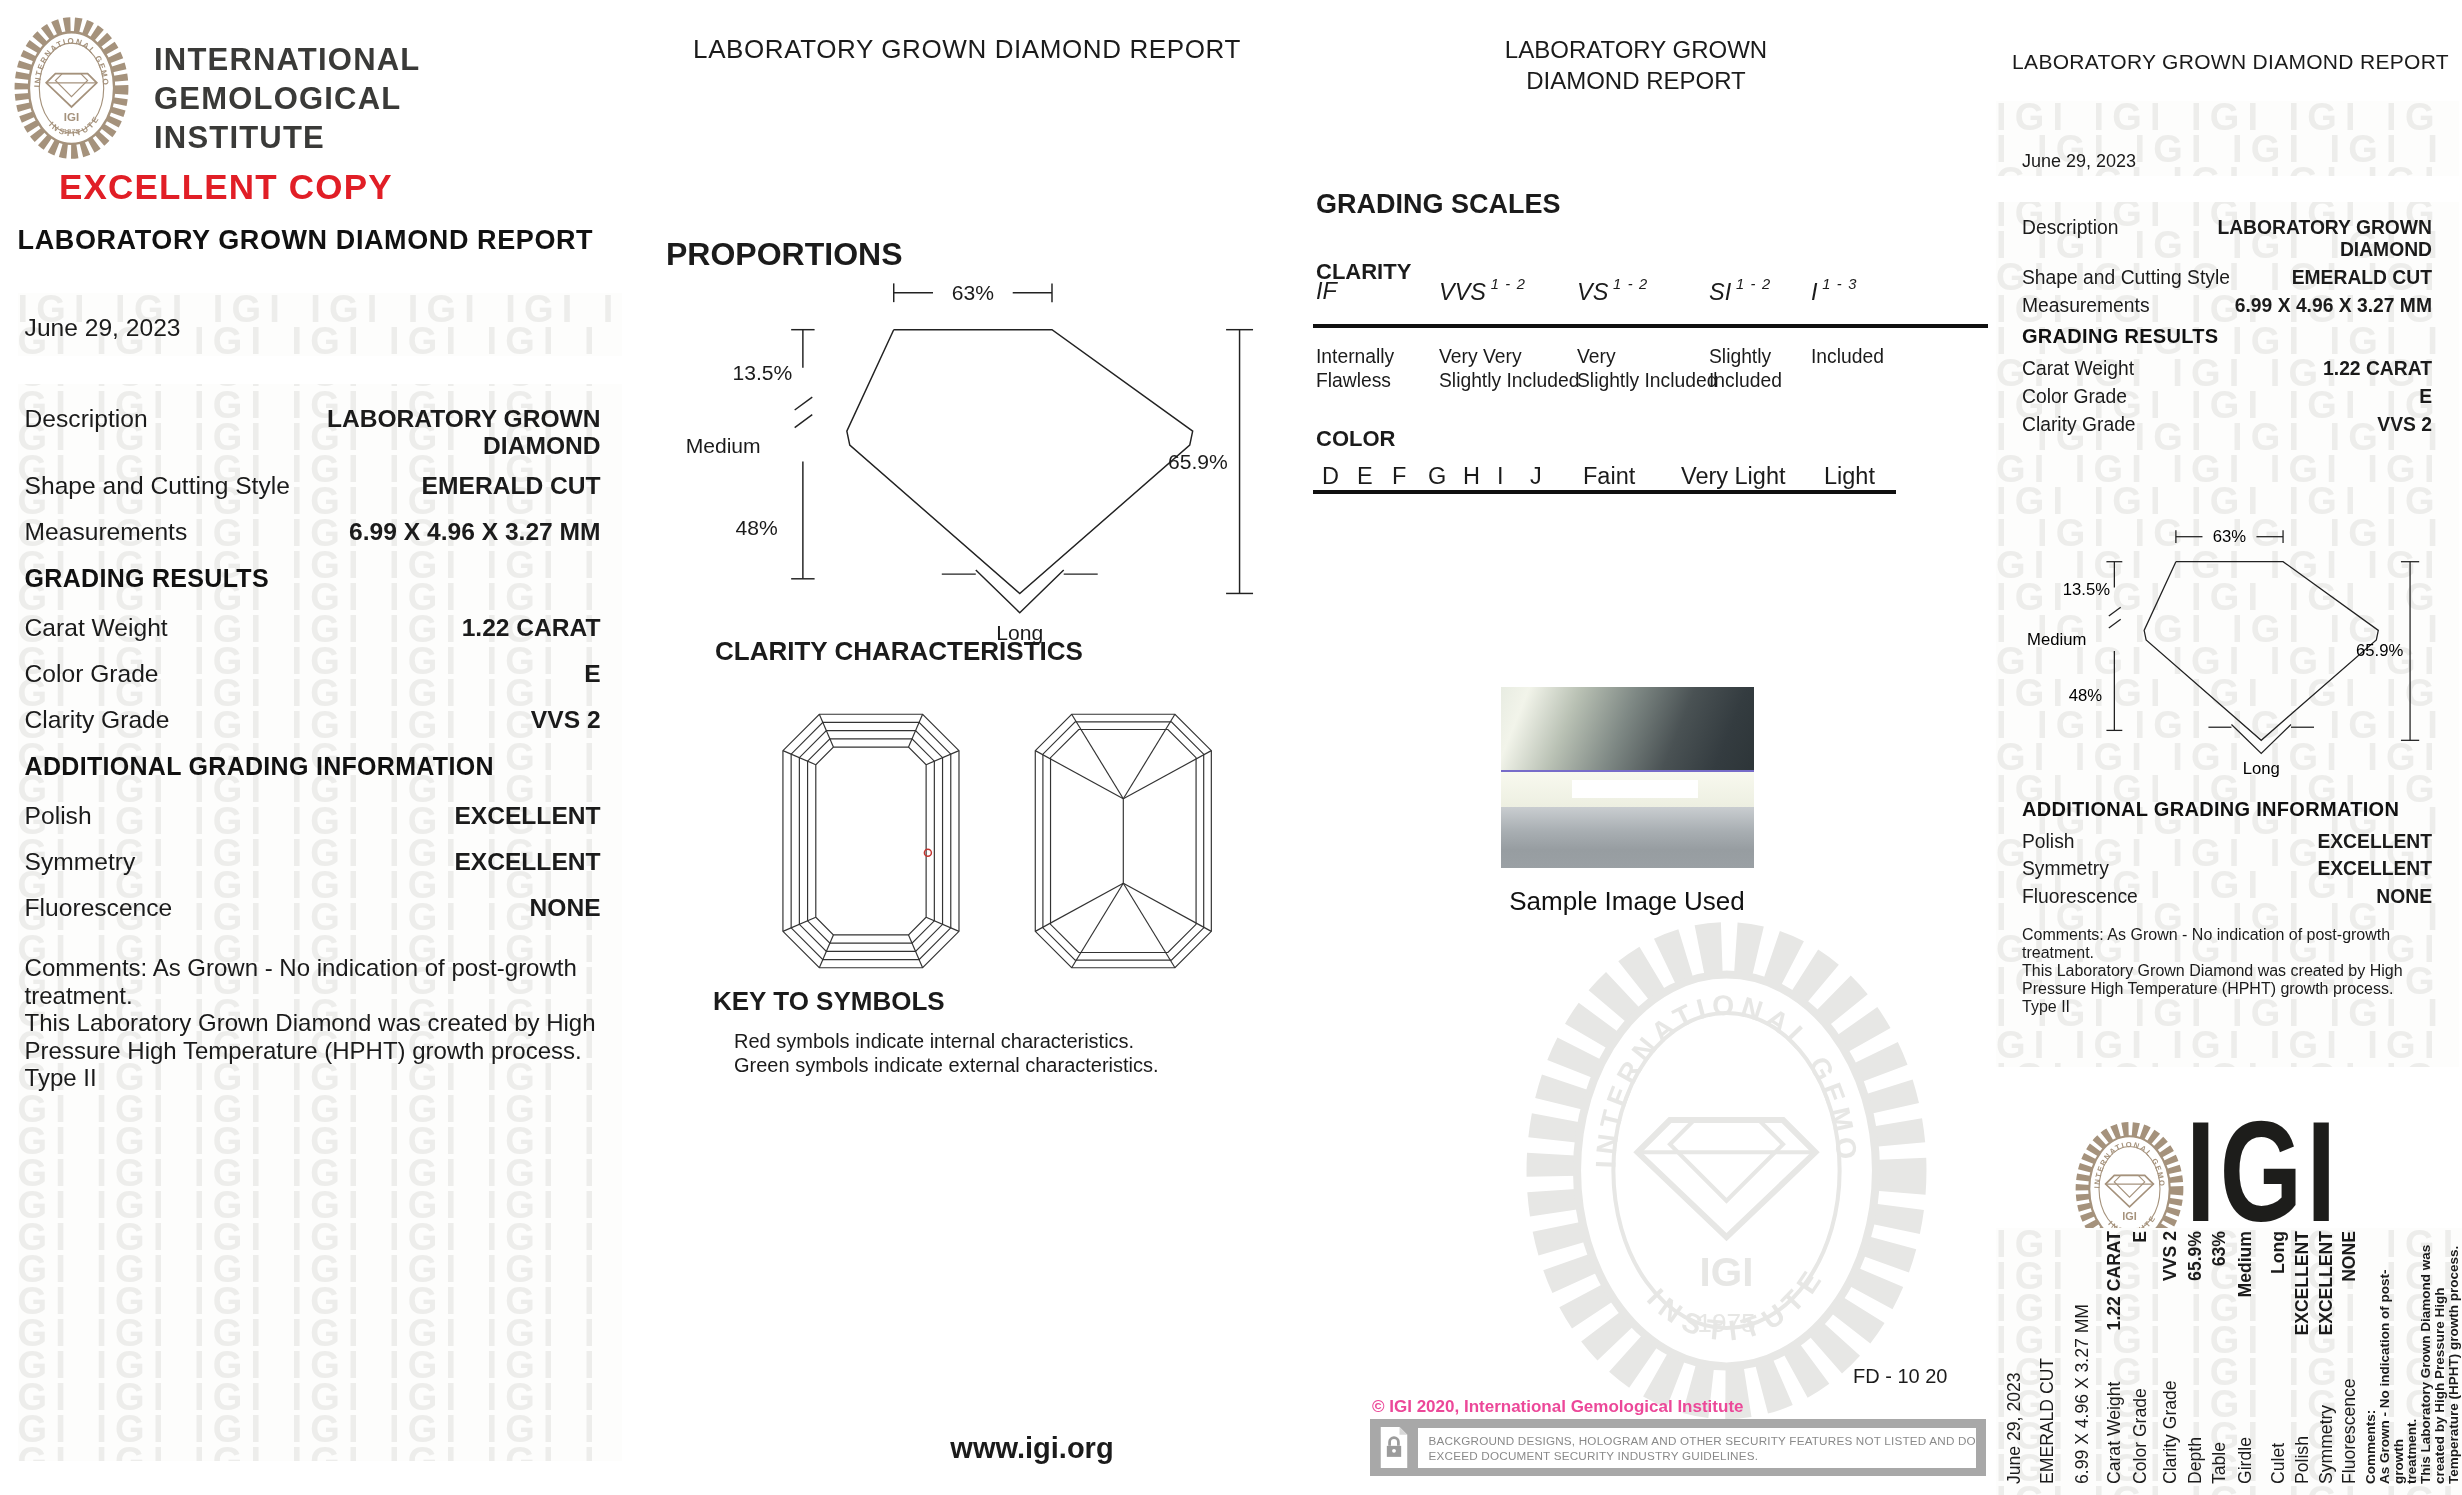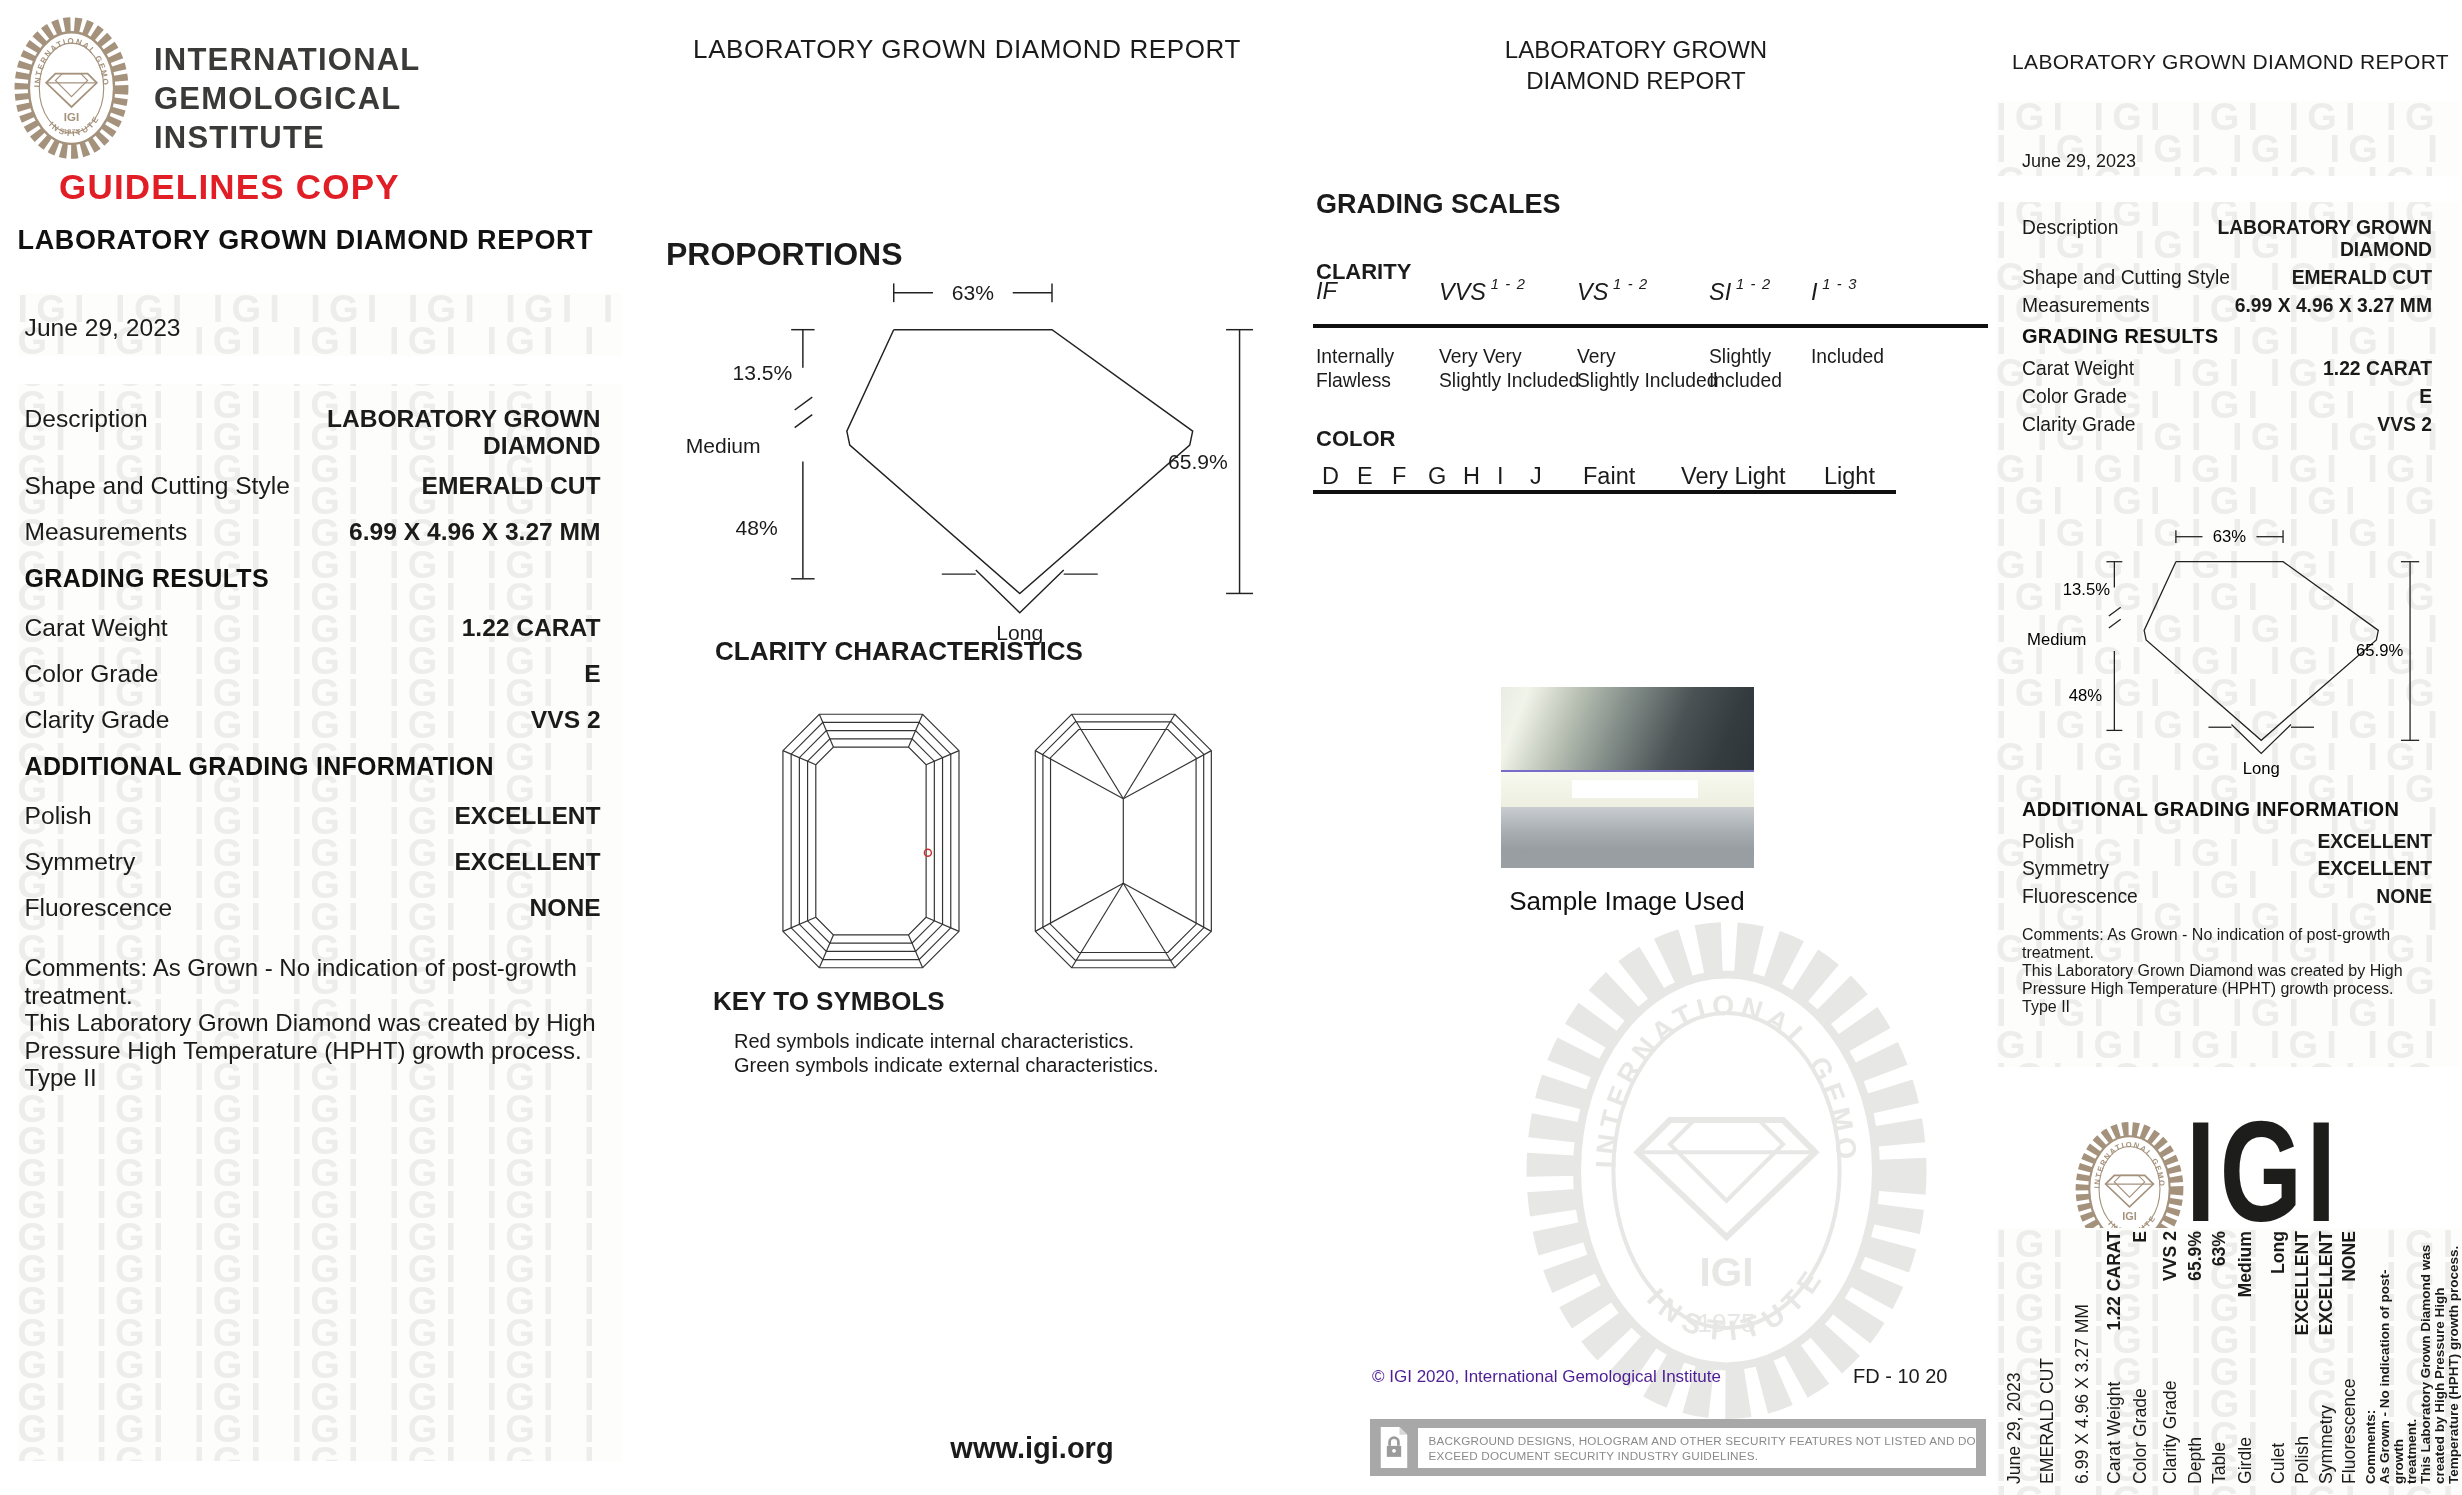--- a/index.html
+++ b/index.html
@@ -59,21 +59,21 @@
   .color-cell{position:absolute;top:0;font-size:23.5px;white-space:nowrap;}
 
   .photo{left:1501px;top:687px;width:253px;height:181px;display:flex;flex-direction:column;}
   .ph-top{height:46%;background:linear-gradient(112deg,#e8ece2 0%,#f2f4ea 10%,#b9c1b4 28%,
           #7e8884 48%,#4a5254 68%,#343c40 86%,#2d3538 100%);border-bottom:2.3px solid #776cc9;}
   .ph-mid{height:19%;background:linear-gradient(180deg,#f8f9ef 0%,#edefe1 100%);position:relative;}
   .ph-blank{position:absolute;left:28%;top:22%;width:50%;height:52%;background:#ffffff;}
   .ph-bot{flex:1;background:linear-gradient(180deg,#c9cdd0 0%,#a8aeb2 40%,#979da1 70%,#9aa0a4 100%);}
   .sample-caption{left:1489px;top:886px;width:276px;font-size:26px;color:#111;}
 
-  .copyright{left:1372px;top:1367px;font-size:17px;color:#4c1d95;z-index:2;}
+  .copyright{left:1372px;top:1397px;font-size:17px;color:#ec4899;z-index:2;font-weight:bold;}
   .formcode{left:1853px;top:1365px;width:135px;font-size:20px;z-index:2;}
   .secbar{left:1370px;top:1419px;width:616px;height:57px;background:#a8a8a8;z-index:2;}
   .secdoc{position:absolute;left:7px;top:7px;width:34px;height:43px;}
   .secbox{position:absolute;left:48px;top:8.8px;width:558px;height:40px;background:#ffffff;}
   .sectext{padding:5.3px 0 0 10.6px;font-size:11.7px;line-height:15.2px;color:#8a8a8a;letter-spacing:0.2px;}
 
   
   .c4-header{left:2005px;top:50px;width:451px;font-size:21px;letter-spacing:0.3px;}
   .panel-right{left:1996px;top:101px;width:463px;height:966px;}
   .panel-right .panel-content{padding:23.5px 27px 0 26px;font-size:19.3px;}
@@ -140,21 +140,21 @@
   <svg class="seal seal-brand" style="left:14px;top:16.4px;width:115px;height:144px" viewBox="0 0 200 250">
       <use href="#igi-seal"></use>
     </svg>
 
   <div class="abs brand-lines">
     <div>INTERNATIONAL</div>
     <div>GEMOLOGICAL</div>
     <div>INSTITUTE</div>
   </div>
 
-  <div class="abs electronic" style="color:#e11e26">GUIDELINES COPY</div>
+  <div class="abs electronic" style="color:#e11e26">EXCELLENT COPY</div>
 
   <div class="abs report-title-left">LABORATORY GROWN DIAMOND REPORT</div>
 
   <div class="panel panel-left">
     <div class="wm">IGI IGI IGI IGI IGI IGI IGI IGI IGI IGI IGI IGI IGI IGI IGI IGI IGI IGI IGI IGI IGI IGI IGI IGI IGI IGI IGI IGI IGI IGI IGI IGI IGI IGI IGI IGI IGI IGI IGI IGI IGI IGI IGI IGI IGI IGI IGI IGI IGI IGI IGI IGI IGI IGI IGI IGI IGI IGI IGI IGI IGI IGI IGI IGI IGI IGI IGI IGI IGI IGI IGI IGI IGI IGI IGI IGI IGI IGI IGI IGI IGI IGI IGI IGI IGI IGI IGI IGI IGI IGI IGI IGI IGI IGI IGI IGI IGI IGI IGI IGI IGI IGI IGI IGI IGI IGI IGI IGI IGI IGI IGI IGI IGI IGI IGI IGI IGI IGI IGI IGI IGI IGI IGI IGI IGI IGI IGI IGI IGI IGI IGI IGI IGI IGI IGI IGI IGI IGI IGI IGI IGI IGI IGI IGI IGI IGI IGI IGI IGI IGI IGI IGI IGI IGI IGI IGI IGI IGI IGI IGI IGI IGI IGI IGI IGI IGI IGI IGI IGI IGI IGI IGI IGI IGI IGI IGI IGI IGI IGI IGI IGI IGI IGI IGI IGI IGI IGI IGI IGI IGI IGI IGI IGI IGI IGI IGI IGI IGI IGI IGI IGI IGI IGI IGI IGI IGI IGI IGI IGI IGI IGI IGI IGI IGI IGI IGI IGI IGI IGI IGI IGI IGI IGI IGI IGI IGI IGI IGI IGI IGI IGI IGI IGI IGI IGI IGI IGI IGI IGI IGI IGI IGI IGI IGI IGI IGI IGI IGI IGI IGI IGI IGI IGI IGI IGI IGI IGI IGI IGI IGI IGI IGI IGI IGI IGI IGI IGI IGI IGI IGI IGI IGI IGI IGI IGI IGI IGI IGI IGI IGI IGI IGI IGI IGI IGI IGI IGI IGI IGI IGI IGI IGI IGI IGI IGI IGI IGI IGI IGI IGI IGI IGI IGI IGI IGI IGI IGI IGI IGI IGI IGI IGI IGI IGI IGI IGI IGI IGI IGI IGI IGI IGI IGI IGI IGI IGI IGI IGI IGI IGI IGI IGI IGI IGI IGI IGI IGI IGI IGI IGI IGI IGI IGI IGI IGI IGI IGI IGI IGI IGI IGI IGI IGI IGI IGI IGI IGI IGI IGI IGI IGI IGI IGI IGI IGI IGI IGI IGI IGI IGI IGI IGI IGI IGI IGI IGI IGI IGI IGI IGI IGI IGI IGI IGI IGI IGI IGI IGI IGI IGI IGI IGI IGI IGI IGI IGI IGI IGI IGI IGI IGI IGI IGI IGI IGI IGI IGI IGI IGI IGI IGI IGI IGI IGI IGI IGI IGI IGI IGI IGI IGI IGI IGI IGI IGI IGI IGI IGI IGI IGI IGI IGI IGI IGI IGI IGI IGI IGI IGI IGI IGI IGI IGI IGI IGI IGI IGI IGI IGI IGI IGI IGI IGI IGI IGI IGI IGI IGI IGI IGI IGI IGI IGI IGI IGI IGI IGI IGI IGI IGI IGI IGI IGI IGI IGI IGI IGI IGI IGI IGI IGI IGI IGI IGI IGI IGI IGI IGI IGI IGI IGI IGI IGI IGI IGI IGI IGI IGI IGI IGI IGI IGI IGI IGI IGI IGI IGI IGI IGI IGI IGI IGI IGI IGI IGI IGI IGI IGI IGI IGI IGI IGI IGI IGI IGI IGI IGI IGI IGI IGI IGI IGI IGI IGI IGI IGI IGI IGI IGI IGI IGI IGI IGI IGI IGI IGI IGI IGI IGI IGI IGI IGI IGI IGI IGI IGI IGI IGI IGI IGI IGI IGI IGI IGI IGI IGI IGI IGI IGI IGI IGI IGI IGI IGI IGI IGI IGI IGI IGI IGI IGI IGI IGI IGI IGI IGI IGI IGI IGI IGI IGI IGI IGI IGI IGI IGI IGI IGI IGI IGI IGI IGI IGI IGI IGI IGI IGI IGI IGI IGI IGI IGI IGI IGI IGI IGI IGI IGI IGI IGI IGI IGI IGI IGI IGI IGI IGI IGI IGI IGI IGI IGI IGI IGI IGI IGI IGI IGI IGI IGI IGI IGI IGI IGI IGI IGI IGI IGI IGI IGI IGI IGI IGI IGI IGI IGI IGI IGI IGI IGI IGI IGI IGI IGI IGI IGI IGI IGI IGI IGI IGI IGI IGI IGI IGI IGI IGI IGI IGI IGI IGI IGI IGI IGI IGI IGI IGI IGI IGI IGI IGI IGI IGI IGI IGI IGI IGI IGI IGI IGI IGI IGI IGI IGI IGI IGI IGI IGI IGI IGI IGI IGI IGI IGI IGI IGI IGI IGI IGI IGI IGI IGI IGI IGI IGI IGI IGI IGI IGI IGI IGI IGI IGI IGI IGI IGI IGI IGI IGI IGI IGI IGI IGI IGI IGI IGI IGI IGI IGI IGI IGI IGI IGI IGI IGI IGI IGI IGI IGI IGI IGI IGI IGI IGI IGI IGI IGI IGI IGI IGI IGI IGI IGI IGI IGI IGI IGI IGI IGI IGI IGI IGI IGI IGI IGI IGI IGI IGI IGI IGI IGI IGI IGI IGI IGI IGI IGI IGI IGI IGI IGI IGI IGI IGI IGI IGI IGI IGI IGI IGI IGI IGI IGI IGI IGI IGI IGI IGI IGI IGI IGI IGI IGI IGI IGI IGI IGI IGI IGI IGI IGI IGI IGI IGI IGI IGI IGI IGI IGI IGI IGI IGI IGI IGI IGI IGI IGI IGI IGI IGI IGI IGI IGI IGI IGI IGI IGI IGI IGI IGI IGI IGI IGI IGI IGI IGI IGI IGI IGI IGI IGI IGI IGI IGI IGI IGI IGI IGI IGI IGI IGI IGI IGI IGI IGI IGI IGI IGI IGI IGI IGI IGI IGI IGI IGI IGI IGI IGI IGI IGI IGI IGI IGI IGI IGI IGI IGI IGI IGI IGI IGI IGI IGI IGI IGI IGI IGI IGI IGI IGI IGI IGI IGI IGI IGI IGI IGI IGI IGI IGI IGI IGI IGI IGI IGI IGI IGI IGI IGI IGI IGI IGI IGI IGI IGI IGI IGI IGI IGI IGI IGI IGI IGI IGI IGI IGI IGI IGI IGI IGI IGI IGI IGI IGI IGI IGI IGI IGI IGI IGI IGI IGI IGI IGI IGI IGI IGI IGI IGI IGI IGI IGI IGI IGI IGI IGI IGI IGI IGI IGI IGI IGI IGI IGI IGI IGI IGI IGI IGI IGI IGI IGI IGI IGI IGI IGI IGI IGI IGI IGI IGI IGI IGI IGI IGI IGI IGI IGI IGI IGI IGI IGI IGI IGI IGI IGI IGI IGI IGI IGI IGI IGI IGI IGI IGI IGI IGI IGI IGI IGI IGI IGI IGI IGI IGI IGI IGI IGI IGI IGI IGI IGI IGI IGI IGI IGI IGI IGI IGI IGI IGI IGI IGI IGI IGI IGI IGI IGI IGI IGI IGI IGI IGI IGI IGI IGI IGI IGI IGI IGI IGI IGI IGI IGI IGI IGI IGI IGI IGI IGI IGI IGI IGI IGI IGI IGI IGI IGI IGI IGI IGI IGI IGI IGI IGI IGI IGI IGI IGI IGI IGI IGI IGI IGI IGI IGI IGI IGI IGI IGI IGI IGI IGI IGI IGI IGI IGI IGI IGI IGI IGI IGI IGI IGI IGI IGI IGI IGI IGI IGI IGI IGI IGI IGI IGI IGI IGI IGI IGI IGI IGI IGI IGI IGI IGI IGI IGI IGI IGI IGI IGI IGI IGI IGI IGI IGI IGI IGI IGI IGI IGI IGI IGI IGI IGI IGI IGI IGI IGI IGI IGI IGI IGI IGI IGI IGI IGI IGI IGI IGI IGI IGI IGI IGI IGI IGI IGI IGI IGI IGI IGI IGI IGI IGI IGI IGI IGI IGI IGI IGI IGI IGI IGI IGI IGI IGI IGI IGI IGI IGI IGI IGI IGI IGI IGI IGI IGI IGI IGI IGI IGI IGI IGI IGI IGI IGI IGI IGI IGI IGI IGI IGI IGI IGI IGI IGI IGI IGI IGI IGI IGI IGI IGI IGI IGI IGI IGI IGI IGI IGI IGI IGI IGI IGI IGI IGI IGI IGI IGI IGI IGI IGI IGI IGI IGI IGI IGI IGI IGI IGI IGI IGI IGI IGI IGI IGI IGI IGI IGI IGI IGI IGI IGI IGI IGI IGI IGI IGI IGI IGI IGI IGI IGI IGI IGI IGI IGI IGI IGI IGI IGI IGI IGI IGI IGI IGI IGI IGI IGI IGI IGI IGI IGI IGI IGI IGI IGI IGI IGI IGI IGI IGI IGI IGI IGI IGI IGI IGI IGI IGI IGI IGI IGI IGI IGI IGI IGI IGI IGI IGI IGI IGI IGI IGI IGI IGI IGI IGI IGI IGI IGI IGI IGI IGI IGI IGI IGI IGI IGI IGI IGI IGI IGI IGI IGI IGI IGI IGI IGI IGI IGI IGI IGI IGI IGI IGI IGI IGI IGI IGI IGI IGI IGI IGI IGI IGI IGI IGI IGI IGI IGI IGI IGI IGI IGI IGI IGI IGI IGI IGI IGI IGI IGI IGI IGI IGI IGI IGI IGI IGI IGI IGI IGI IGI IGI IGI IGI IGI IGI IGI IGI IGI IGI IGI IGI IGI IGI IGI IGI IGI IGI IGI IGI IGI IGI IGI IGI IGI IGI IGI IGI IGI IGI IGI IGI IGI IGI IGI IGI IGI IGI IGI IGI IGI IGI IGI IGI IGI IGI IGI IGI IGI IGI IGI IGI IGI IGI IGI IGI IGI IGI IGI IGI IGI IGI IGI IGI IGI IGI IGI IGI IGI IGI IGI IGI IGI IGI IGI IGI IGI IGI IGI IGI IGI IGI IGI IGI IGI IGI IGI IGI IGI IGI IGI IGI IGI IGI IGI IGI IGI IGI IGI IGI IGI IGI IGI IGI IGI IGI IGI IGI IGI IGI IGI IGI IGI IGI IGI IGI IGI IGI IGI IGI IGI IGI IGI IGI IGI IGI IGI IGI IGI IGI IGI IGI IGI IGI IGI IGI IGI IGI IGI IGI IGI IGI IGI IGI IGI IGI IGI IGI IGI IGI IGI IGI IGI IGI IGI IGI IGI IGI IGI IGI IGI IGI IGI IGI IGI IGI IGI IGI IGI IGI IGI IGI IGI IGI IGI IGI IGI IGI IGI IGI IGI IGI IGI IGI IGI IGI IGI IGI IGI IGI IGI IGI IGI IGI IGI IGI IGI IGI IGI IGI IGI IGI IGI IGI IGI IGI IGI IGI IGI IGI IGI IGI IGI IGI IGI IGI IGI IGI IGI IGI IGI IGI IGI IGI IGI IGI IGI IGI IGI IGI IGI IGI IGI IGI IGI IGI IGI IGI IGI IGI IGI IGI IGI IGI IGI IGI IGI IGI IGI IGI IGI IGI IGI IGI IGI IGI IGI IGI IGI IGI IGI IGI IGI IGI IGI IGI IGI IGI IGI IGI IGI IGI IGI IGI IGI IGI IGI IGI IGI IGI IGI IGI IGI IGI IGI IGI IGI IGI IGI IGI IGI IGI IGI IGI IGI IGI IGI IGI IGI IGI IGI IGI IGI IGI IGI IGI IGI IGI IGI IGI IGI IGI IGI IGI IGI IGI IGI IGI IGI IGI IGI IGI IGI IGI IGI IGI IGI IGI IGI IGI IGI IGI IGI IGI IGI IGI IGI IGI IGI IGI IGI IGI IGI IGI IGI IGI IGI IGI IGI IGI IGI IGI IGI IGI IGI IGI IGI IGI IGI IGI IGI IGI IGI IGI IGI IGI IGI IGI IGI IGI IGI IGI IGI IGI IGI IGI IGI IGI IGI IGI IGI IGI IGI IGI IGI IGI IGI IGI IGI IGI IGI IGI IGI IGI IGI IGI IGI IGI IGI IGI IGI IGI IGI IGI IGI IGI IGI IGI IGI IGI IGI IGI IGI IGI IGI IGI IGI IGI IGI IGI IGI IGI IGI IGI IGI IGI IGI IGI IGI IGI IGI IGI IGI IGI IGI IGI IGI IGI IGI IGI IGI IGI IGI IGI IGI IGI IGI IGI IGI IGI IGI IGI IGI IGI IGI IGI IGI IGI IGI IGI IGI IGI IGI IGI IGI IGI IGI IGI IGI IGI IGI IGI IGI IGI IGI IGI IGI IGI IGI IGI IGI IGI IGI IGI IGI IGI IGI IGI IGI IGI IGI IGI IGI IGI IGI IGI IGI IGI IGI IGI IGI IGI IGI IGI IGI IGI IGI IGI IGI IGI IGI IGI IGI IGI IGI IGI IGI IGI IGI IGI IGI IGI IGI IGI IGI IGI IGI IGI IGI IGI IGI IGI IGI IGI IGI IGI IGI IGI IGI IGI IGI IGI IGI IGI IGI IGI IGI IGI IGI IGI IGI IGI IGI IGI IGI IGI IGI IGI IGI IGI IGI IGI IGI IGI IGI IGI IGI IGI IGI IGI IGI IGI IGI IGI IGI IGI IGI IGI IGI IGI IGI IGI IGI IGI IGI IGI IGI IGI IGI IGI IGI IGI IGI IGI IGI IGI IGI IGI IGI IGI IGI IGI IGI IGI IGI IGI IGI IGI IGI IGI IGI IGI IGI IGI IGI IGI IGI IGI IGI IGI IGI IGI IGI IGI IGI IGI IGI IGI IGI IGI IGI IGI IGI IGI IGI IGI IGI IGI IGI IGI IGI IGI IGI IGI IGI IGI IGI IGI IGI IGI IGI IGI IGI IGI IGI IGI IGI IGI IGI IGI IGI IGI IGI IGI IGI IGI IGI IGI IGI IGI IGI IGI IGI IGI IGI IGI IGI IGI IGI IGI IGI IGI IGI IGI IGI IGI IGI IGI IGI IGI IGI IGI IGI IGI IGI IGI IGI IGI IGI IGI IGI IGI IGI IGI IGI IGI IGI IGI IGI IGI IGI IGI IGI IGI IGI IGI IGI IGI IGI IGI IGI IGI IGI IGI IGI IGI IGI IGI IGI IGI IGI IGI IGI IGI IGI IGI IGI IGI IGI IGI IGI IGI IGI IGI IGI IGI IGI IGI IGI IGI IGI IGI IGI IGI IGI IGI IGI IGI IGI IGI IGI IGI IGI IGI IGI IGI IGI IGI IGI IGI IGI IGI IGI IGI IGI IGI IGI IGI IGI IGI IGI IGI IGI IGI IGI IGI IGI IGI IGI IGI IGI IGI IGI IGI IGI IGI IGI IGI IGI IGI IGI IGI IGI IGI IGI IGI IGI IGI IGI IGI IGI IGI IGI IGI IGI IGI IGI IGI IGI IGI IGI IGI IGI IGI IGI IGI IGI IGI IGI IGI IGI IGI IGI IGI IGI IGI IGI IGI IGI IGI IGI IGI IGI IGI IGI IGI IGI IGI IGI IGI IGI IGI IGI IGI IGI IGI IGI IGI IGI IGI IGI IGI IGI IGI IGI IGI IGI IGI IGI IGI IGI IGI IGI IGI IGI IGI IGI IGI IGI IGI IGI IGI IGI IGI IGI IGI IGI IGI IGI IGI IGI IGI IGI IGI IGI IGI IGI IGI IGI IGI IGI IGI IGI IGI IGI IGI IGI IGI IGI IGI IGI IGI IGI IGI IGI IGI IGI IGI IGI IGI IGI IGI IGI IGI IGI IGI IGI IGI IGI IGI IGI IGI IGI IGI IGI IGI IGI IGI IGI IGI IGI IGI IGI IGI IGI IGI IGI IGI IGI IGI IGI IGI IGI IGI IGI IGI IGI IGI IGI IGI IGI IGI IGI IGI IGI IGI IGI IGI IGI IGI IGI IGI IGI IGI IGI IGI IGI IGI IGI IGI IGI IGI IGI IGI IGI IGI IGI IGI IGI IGI IGI IGI IGI IGI IGI IGI IGI IGI IGI IGI IGI IGI IGI IGI IGI IGI IGI IGI IGI IGI IGI IGI IGI IGI IGI IGI IGI IGI IGI IGI IGI IGI IGI IGI IGI IGI IGI IGI IGI IGI IGI IGI IGI IGI IGI IGI IGI IGI IGI IGI IGI IGI IGI IGI IGI IGI IGI IGI IGI IGI IGI IGI IGI IGI IGI IGI IGI IGI IGI IGI IGI IGI IGI IGI IGI IGI IGI IGI IGI IGI IGI IGI IGI IGI IGI IGI IGI IGI IGI IGI IGI IGI IGI IGI IGI IGI IGI IGI IGI IGI IGI IGI IGI IGI IGI IGI IGI IGI IGI IGI IGI IGI IGI IGI IGI IGI IGI IGI IGI IGI IGI IGI IGI IGI IGI IGI IGI IGI IGI IGI IGI IGI IGI IGI IGI IGI IGI IGI IGI IGI IGI IGI IGI IGI IGI IGI IGI IGI IGI IGI IGI IGI IGI IGI IGI IGI IGI IGI IGI IGI IGI IGI IGI IGI IGI IGI IGI IGI IGI IGI IGI IGI IGI IGI IGI IGI IGI IGI IGI IGI IGI IGI IGI IGI IGI IGI IGI </div>
     <div class="panel-content p1">
       <div class="date">June 29, 2023</div>
       <div class="redact"></div>
       <div class="desc-row">
           <div class="row two">

